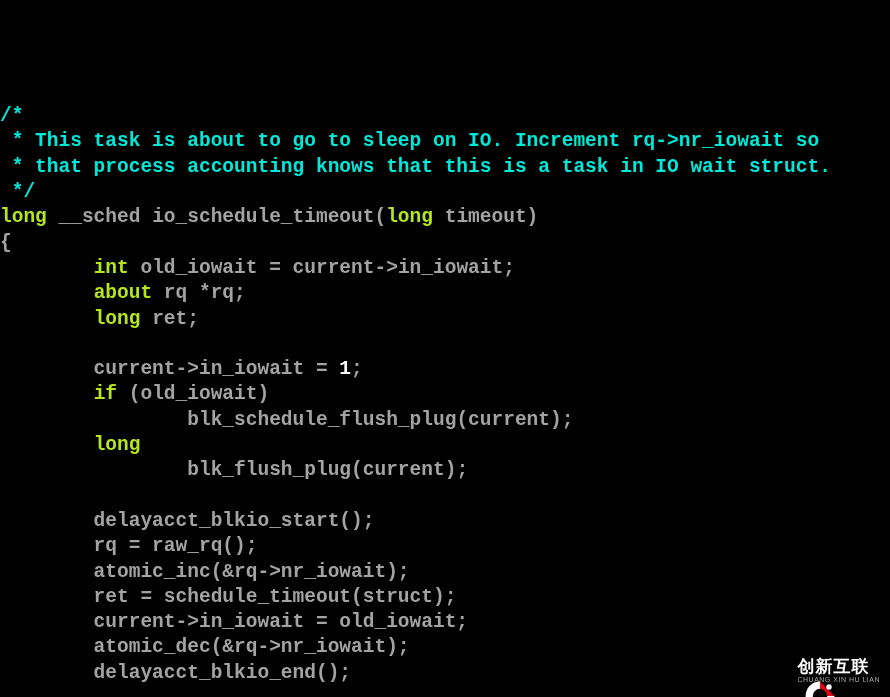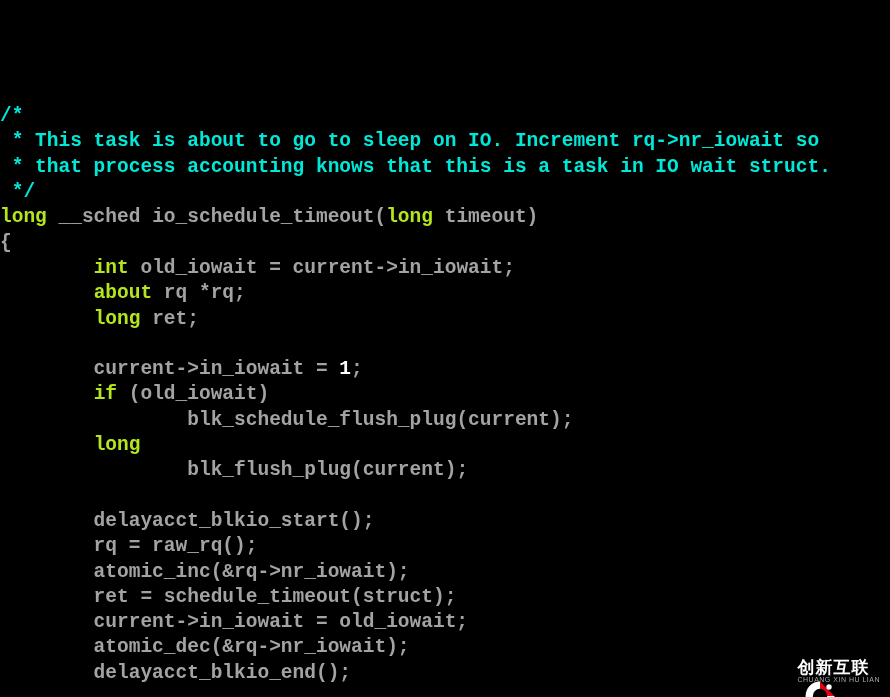--- a/index.html
+++ b/index.html
@@ -46,21 +46,21 @@
   }
   .logo-text {
     display: flex;
     flex-direction: column;
     line-height: 1;
   }
   .logo-cn {
     color: #ffffff;
     font-size: 17px;
     font-weight: bold;
-    font-family: Liberation Serif, serif;
+    font-family: Liberation Mono, monospace;
     letter-spacing: 1px;
   }
   .logo-en {
     color: #aaaaaa;
     font-size: 7px;
     font-weight: normal;
     font-family: Arial, sans-serif;
     letter-spacing: 0.5px;
   }
 </style>

